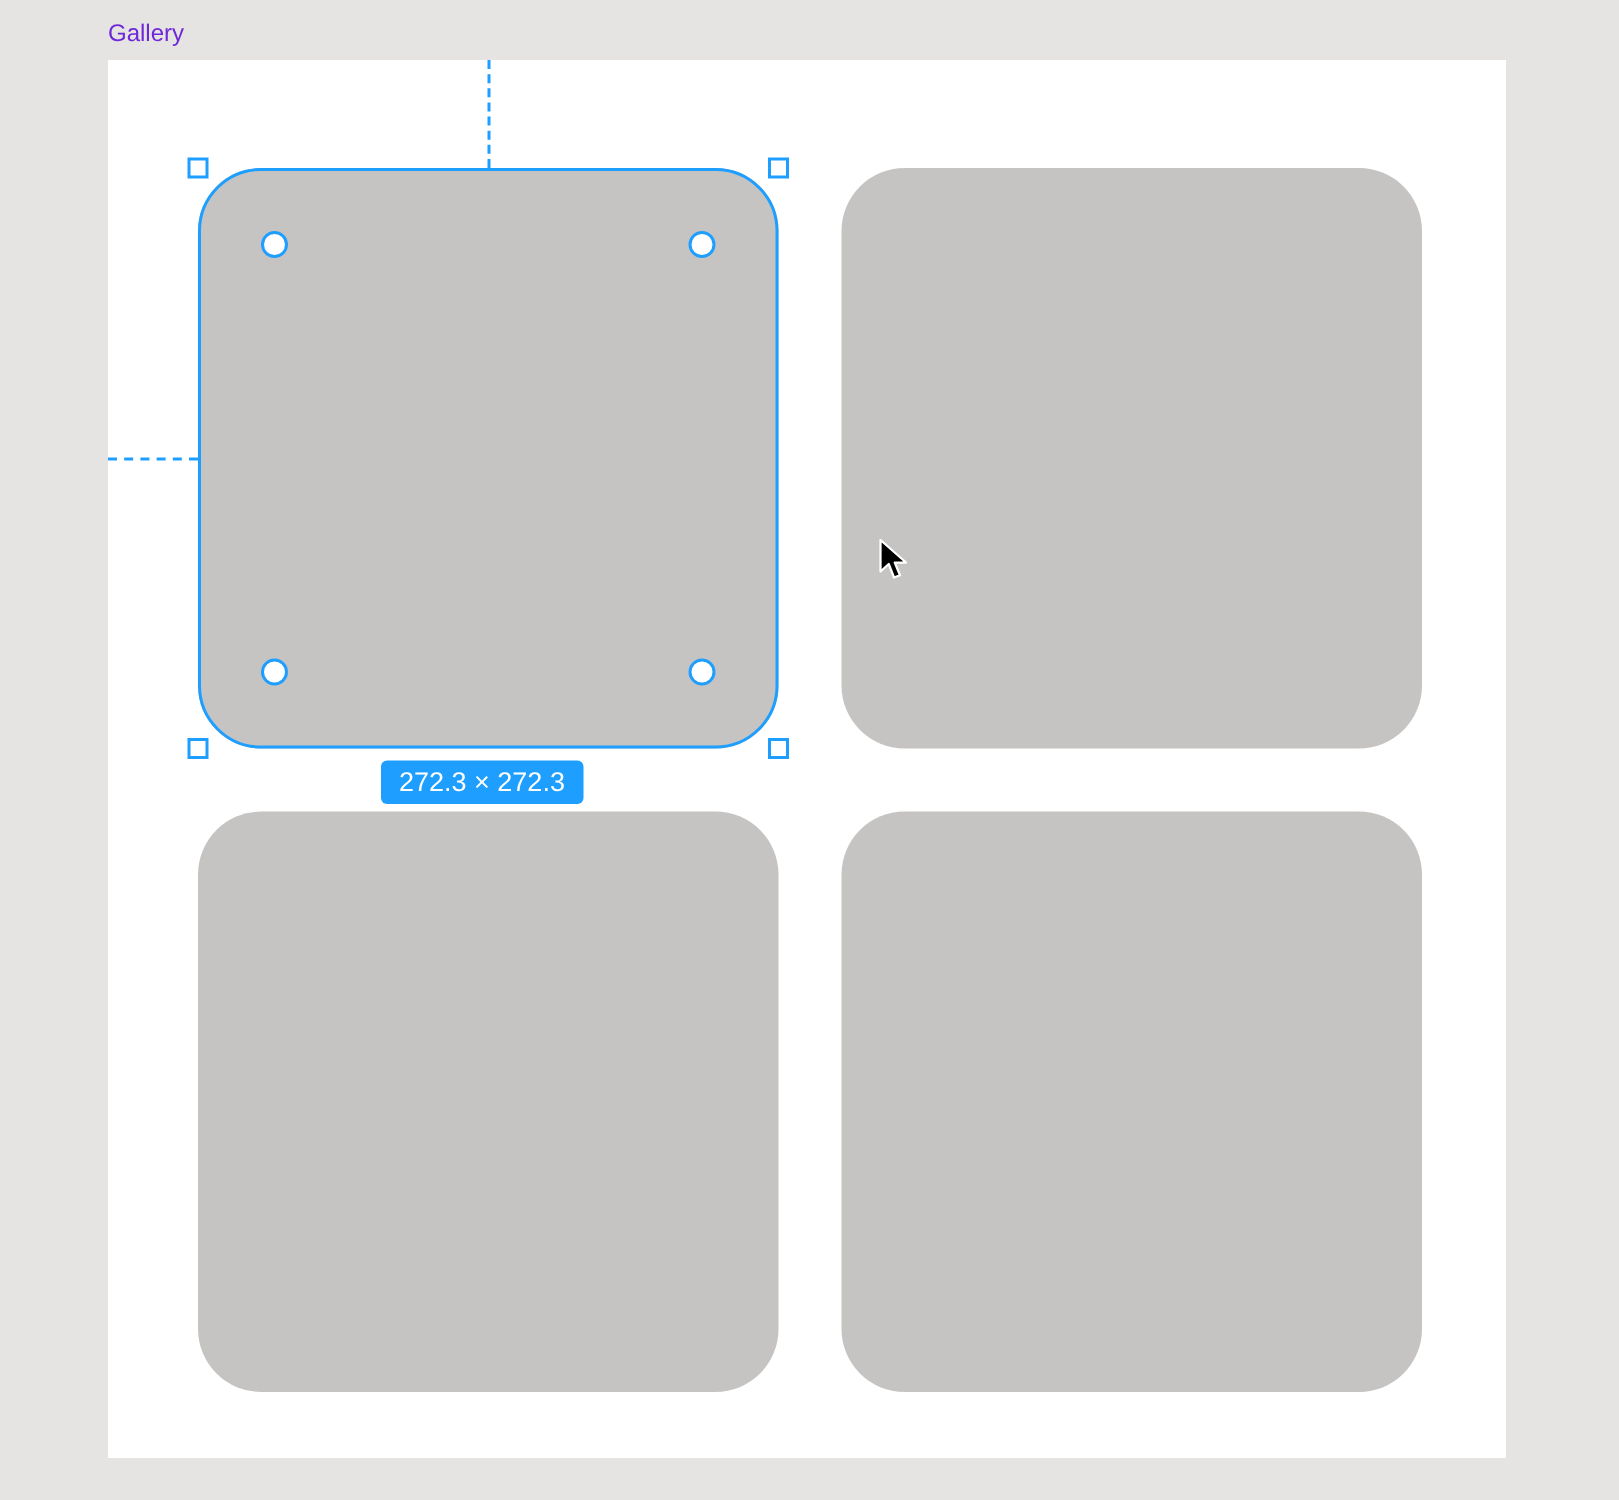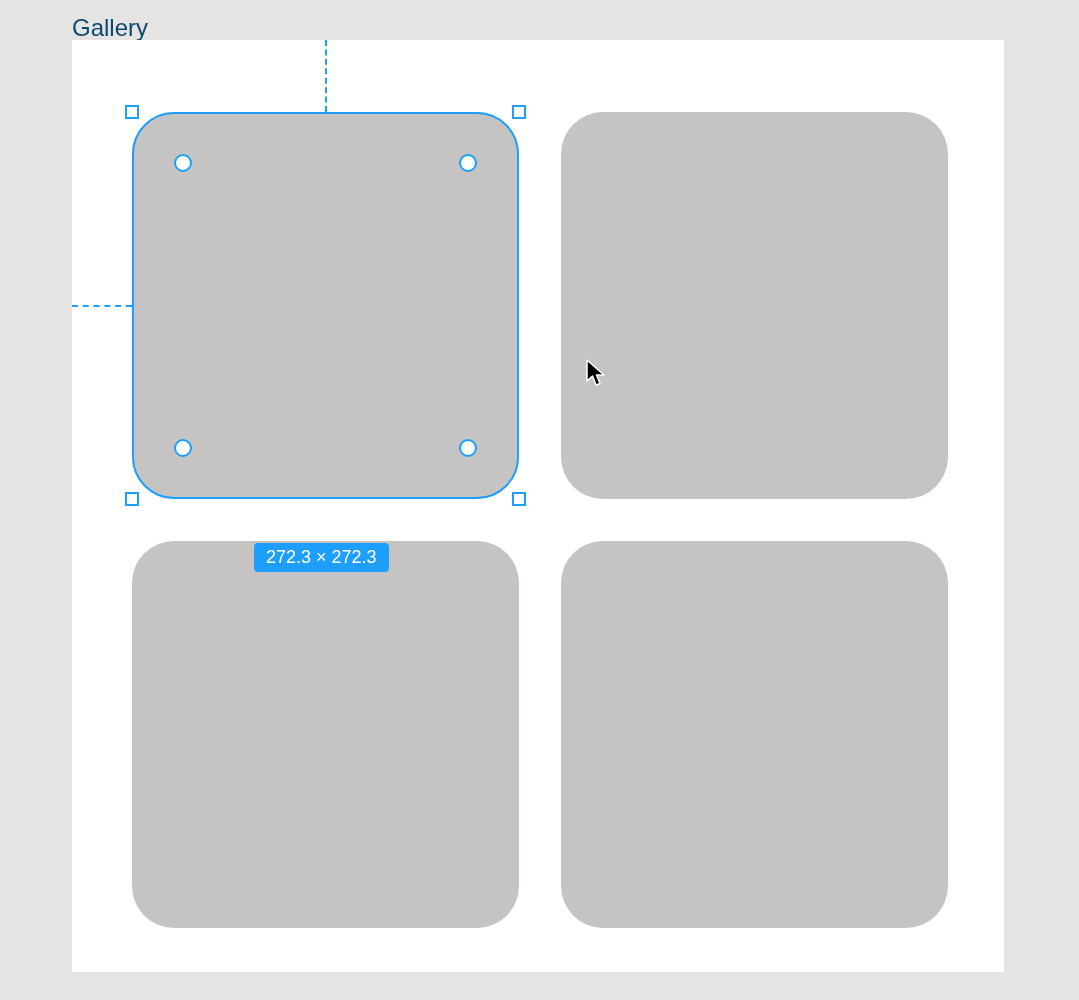--- a/index.html
+++ b/index.html
@@ -8,22 +8,22 @@
       height: 1000px;
       background: #e6e4e2;
       font-family: -apple-system, BlinkMacSystemFont, "Segoe UI", Helvetica, Arial, sans-serif;
       position: relative;
       overflow: hidden;
     }
     .frame-label {
       position: absolute;
       left: 72px;
       top: 14px;
-      font-size: 24px;
-      color: #0c4a6e;
+      font-size: 16px;
+      color: #6d28d9;
     }
     .canvas-frame {
       position: absolute;
       left: 72px;
       top: 40px;
       width: 932px;
       height: 932px;
       background: #ffffff;
     }
     .gallery-grid {
@@ -98,21 +98,20 @@
       position: absolute;
       left: 254px;
       top: 507px;
       background: #1e9fff;
       color: #ffffff;
       font-size: 18px;
       padding: 4px 12px;
       border-radius: 4px;
       white-space: nowrap;
       font-weight: 500;
-      margin-top: 36px;
     }
     .cursor-icon {
       position: absolute;
       left: 586px;
       top: 359px;
       width: 22px;
       height: 28px;
     }
     .cursor-icon svg { display: block; }
   </style>

